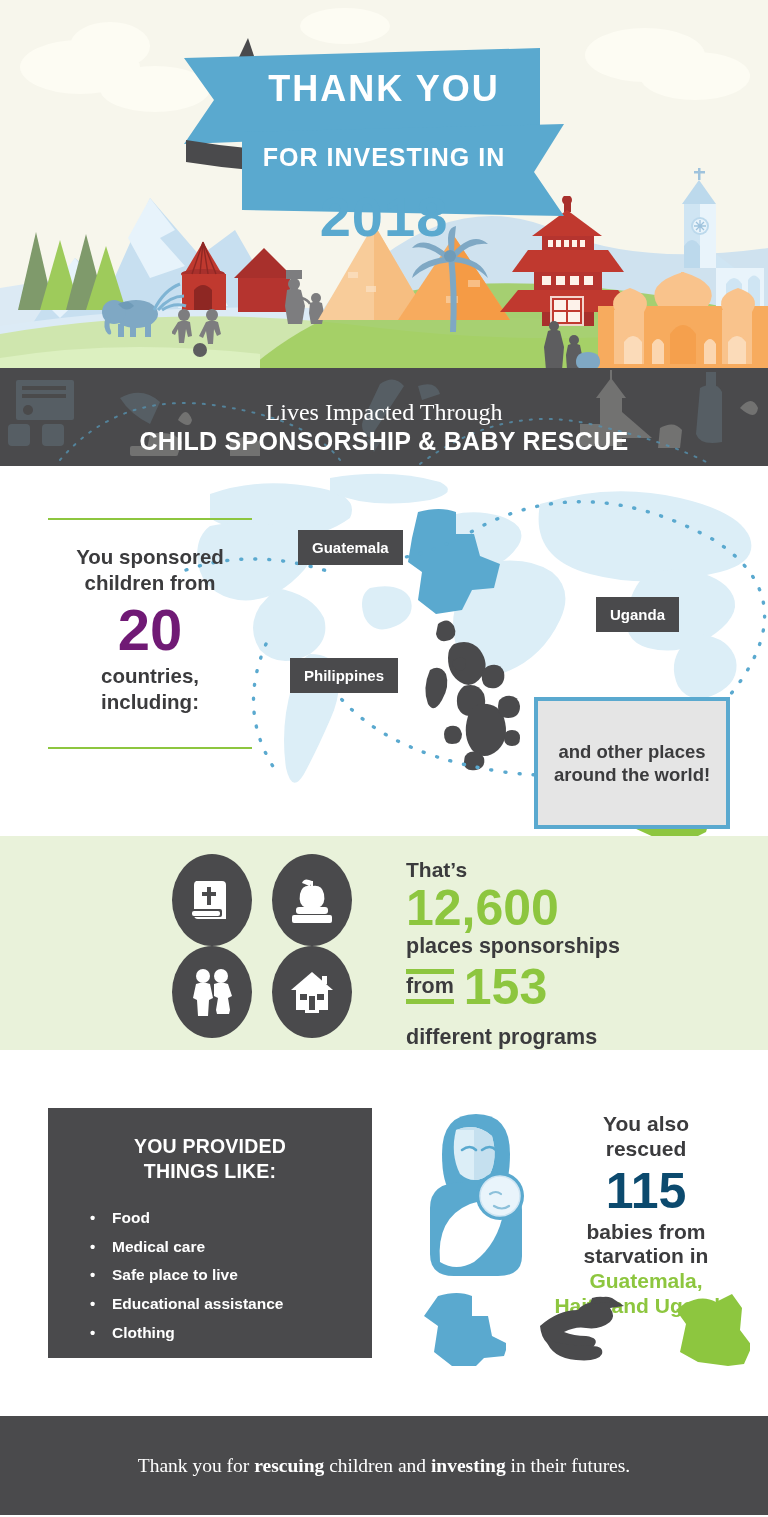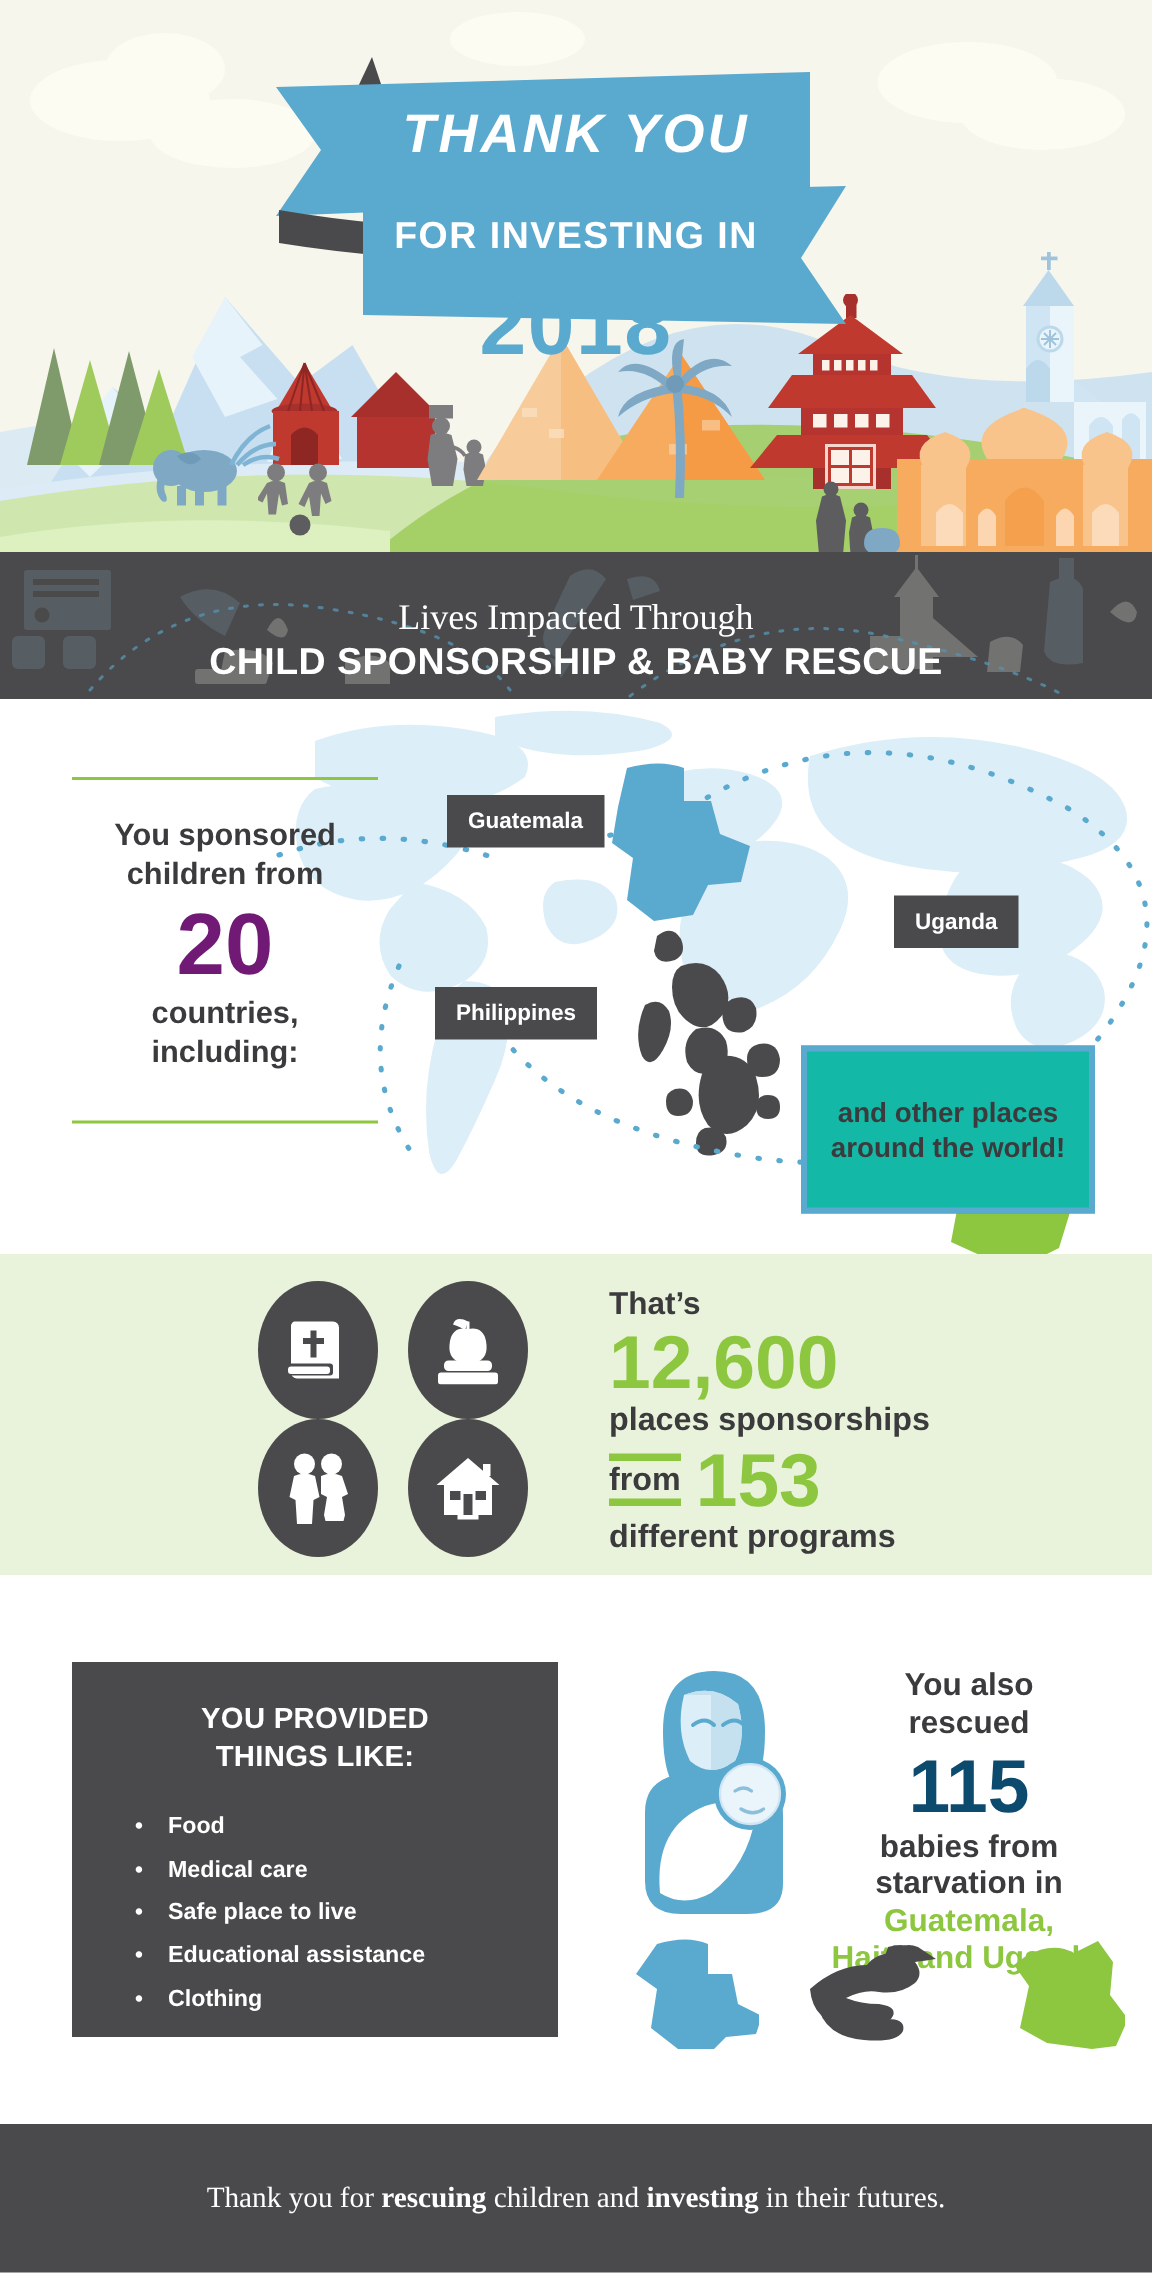--- a/index.html
+++ b/index.html
@@ -31,21 +31,21 @@
   }
   .ribbon-txt {
     position:absolute;
     color:#ffffff;
     font-weight:bold;
     letter-spacing:1px;
     text-align:center;
     width:100%;
     pointer-events:none;
   }
-  .rt1 { top:48px; font-size:36px; letter-spacing:2px;font-style:italic; }
+  .rt1 { top:48px; font-size:36px; letter-spacing:2px; }
   .rt2 { top:123px; font-size:25px; letter-spacing:1px; }
   .rt3 {
     top:164px; font-size:56px; color:#5aa9cf; letter-spacing:1px;
   }
 
   
   .banner {
     position:relative;
     width:768px;
     height:98px;
@@ -112,23 +112,23 @@
     white-space:nowrap;
     z-index:5;
   }
   .lbl-guatemala { left:298px; top:530px; }
   .lbl-uganda    { left:596px; top:597px; }
   .lbl-philip    { left:290px; top:658px; }
 
   .otherbox {
     position:absolute;
     left:534px; top:697px;
-    width:196px; height:112px;
+    width:196px; height:132px;
     border:4px solid #5aa9cf;
-    background:#14b8a6;
+    background:#e5e5e5;
     display:flex; align-items:center; justify-content:center;
     text-align:center;
     z-index:5;
   }
   .otherbox span {
     font-size:18.5px; font-weight:bold; color:#3b3b3d; line-height:1.25;
   }
 
   
   .greensec {
@@ -149,21 +149,21 @@
     border-radius:50%;
     display:flex; align-items:center; justify-content:center;
     margin:auto;
   }
   .stats {
     position:absolute; left:406px; top:22px; width:340px;
   }
   .st-small { font-size:21px; font-weight:bold; color:#3b3b3d; line-height:1.1; }
   .st-huge  { font-size:50px; font-weight:bold; color:#8dc63f; line-height:1.02; margin:2px 0 1px; }
   .st-mid   { font-size:21.5px; font-weight:bold; color:#3b3b3d; line-height:1.1; }
-  .fromrow  { display:flex; align-items:center; gap:10px; margin:3px 0 1px; }
+  .fromrow  { display:flex; align-items:center; gap:10px; margin:3px 0 14px; }
   .frombox  {
     border-top:5px solid #8dc63f; border-bottom:5px solid #8dc63f;
     padding:2px 0; line-height:1;
   }
   .frombox span { font-size:21.5px; font-weight:bold; color:#3b3b3d; }
   .st-153 { font-size:50px; font-weight:bold; color:#8dc63f; line-height:1; }
 
   
   .midsec {
     position:relative;

